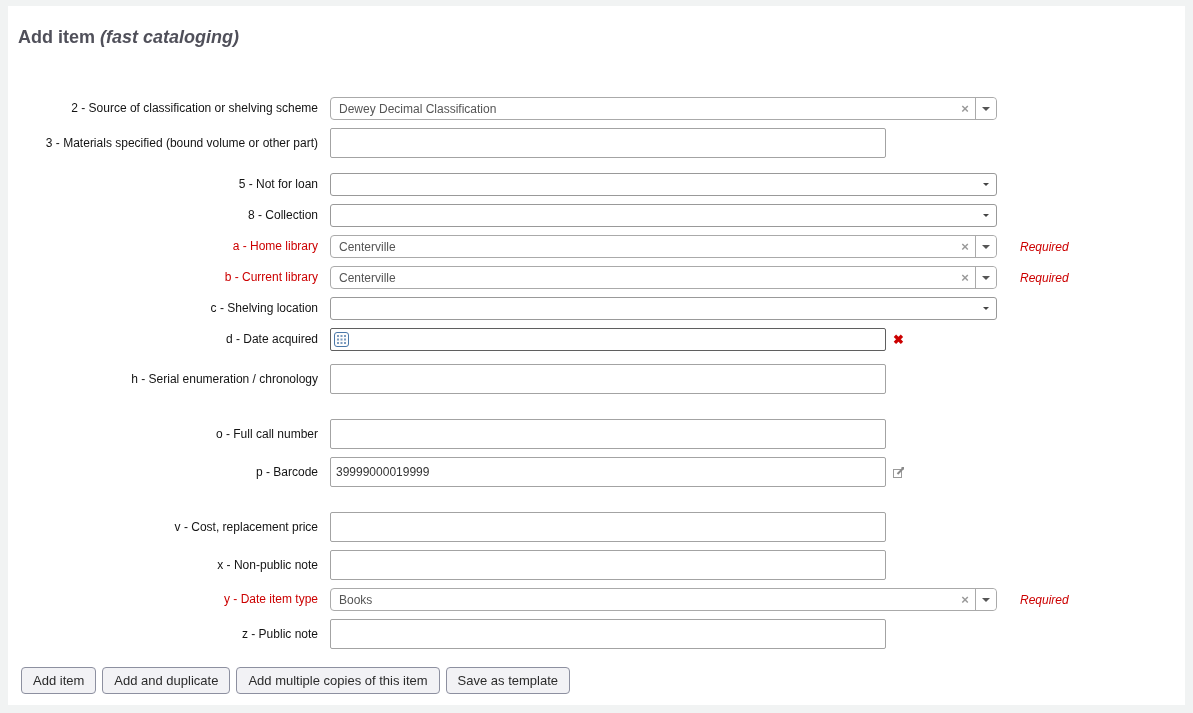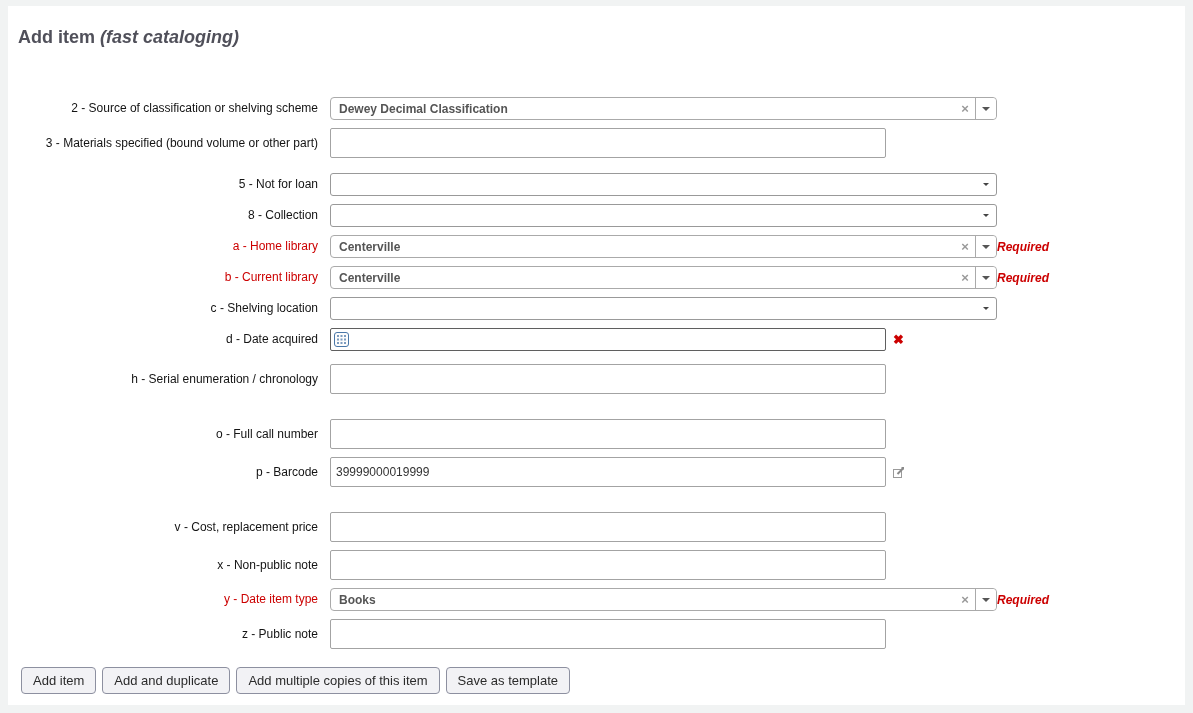--- a/index.html
+++ b/index.html
@@ -63,21 +63,20 @@
     font-size: 12px;
     cursor: pointer;
   }
   .s2t {
     flex: 1;
     padding: 4px 8px 0;
     color: #555;
     white-space: nowrap;
     overflow: hidden;
     line-height: 14px;
-    font-weight: bold;
   }
   .s2x {
     width: 20px;
     text-align: center;
     color: #999;
     font-weight: bold;
     font-size: 13px;
     line-height: 21px;
     cursor: pointer;
   }
@@ -137,25 +136,25 @@
     color: #cc0000;
     font-weight: bold;
     font-size: 13px;
     cursor: pointer;
     line-height: 23px;
   }
 
   .edit-ic { margin-left: 6px; line-height: 0; cursor: pointer; }
 
   .required {
+    margin-left: 23px;
     color: #cc0000;
     font-style: italic;
     font-size: 12px;
     white-space: nowrap;
-    font-weight: bold;
   }
 
   .actions { margin: 18px 0 0 13px; }
   .btn {
     display: inline-block;
     margin-right: 6px;
     padding: 5px 11px;
     font-size: 13px;
     color: #2b2b2b;
     background: #f2f2f5;

